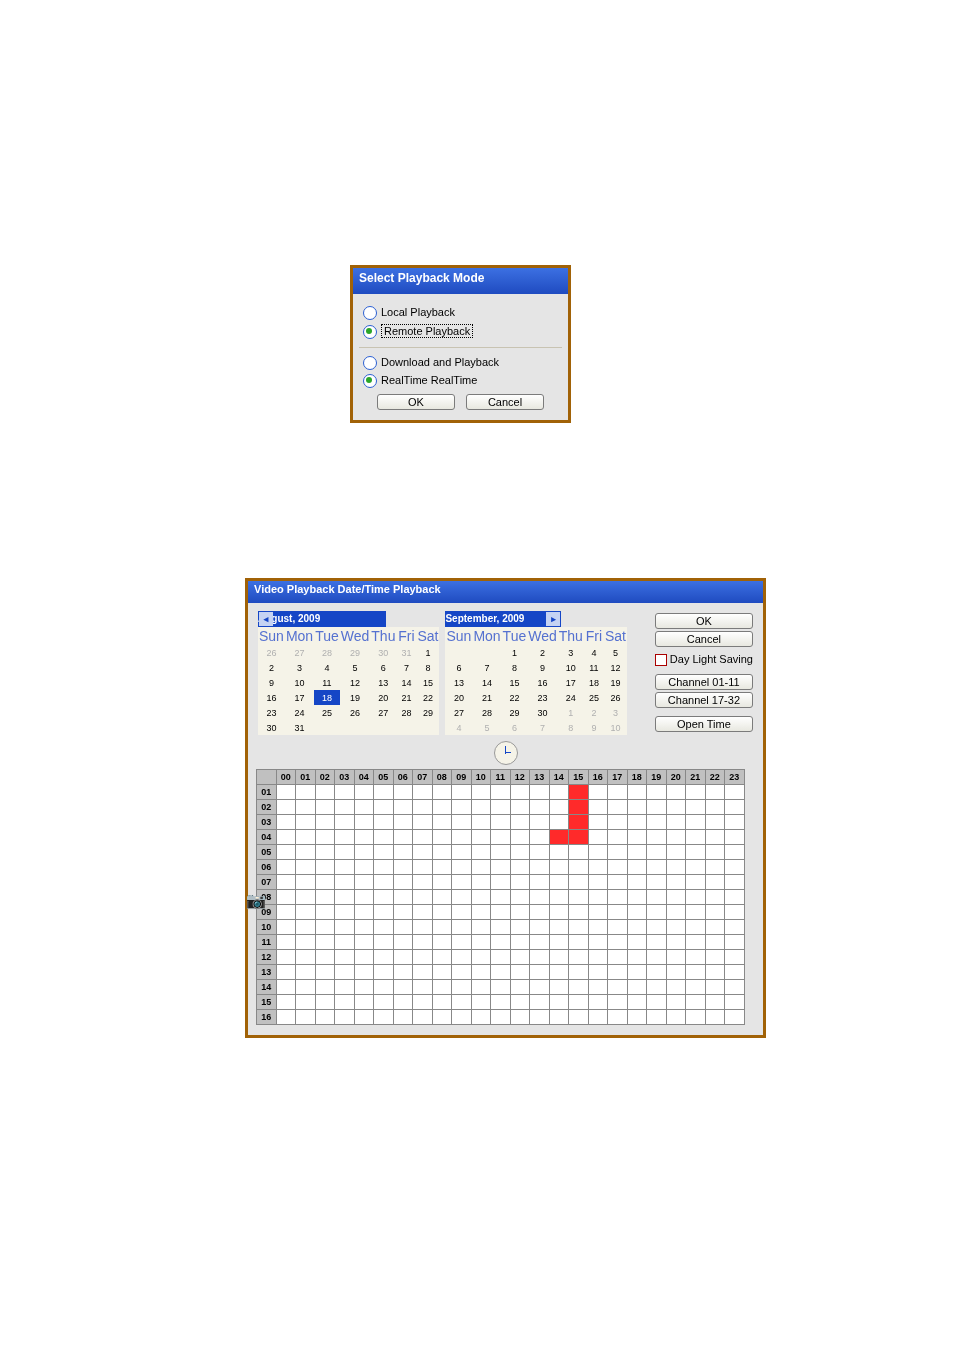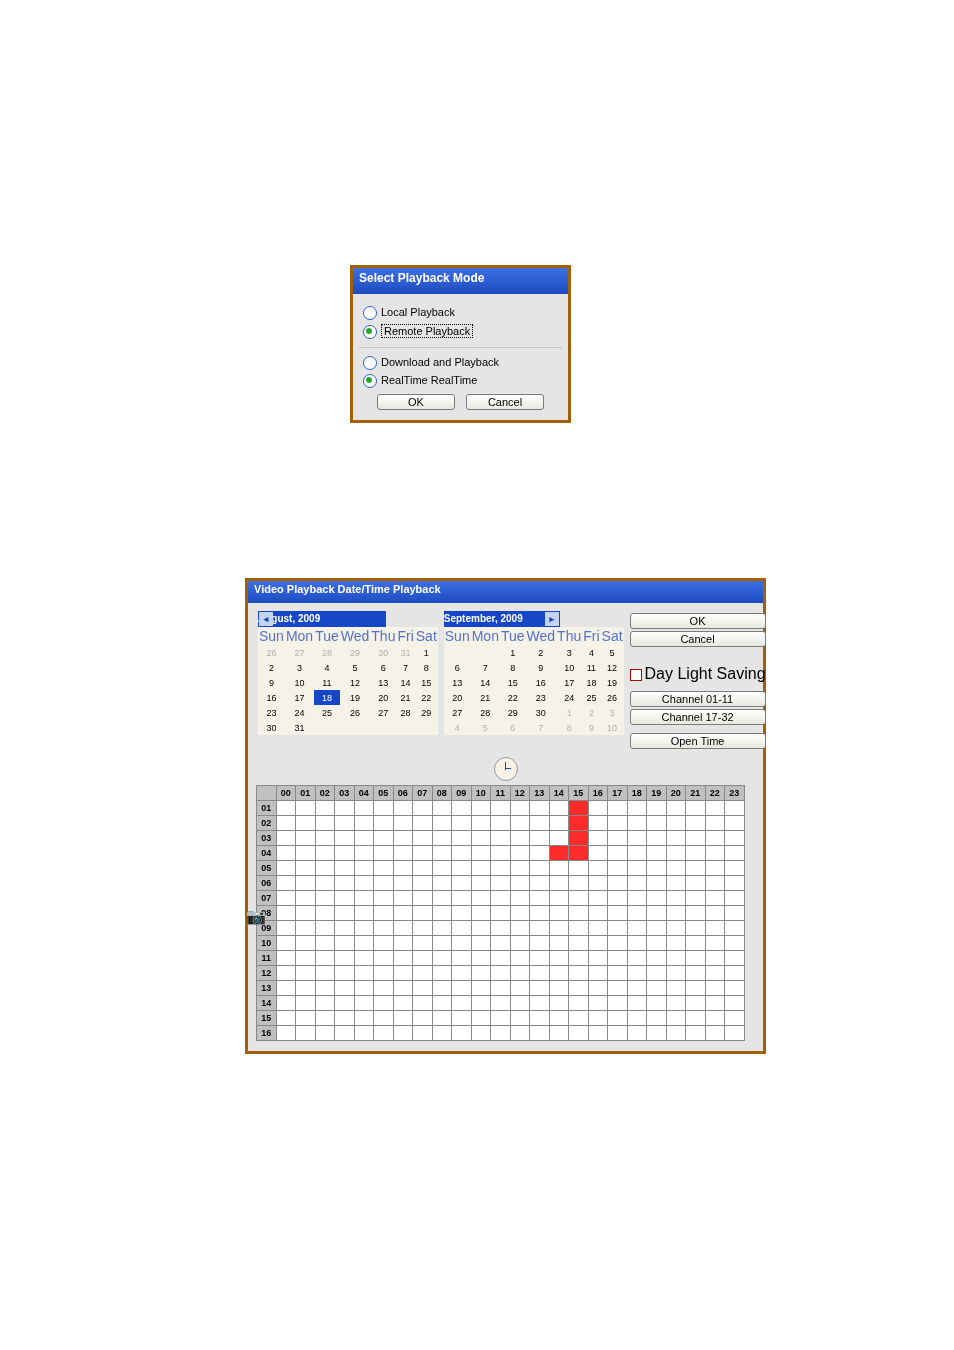--- a/index.html
+++ b/index.html
@@ -24,21 +24,21 @@
 .calhdr{height:16px;background:#1546c6;color:#fff;font-weight:bold;font-size:10px;line-height:16px;position:relative}
 .arrowbtn{position:absolute;top:1px;width:14px;height:14px;background:#c5d3f3;color:#1546c6;font-size:9px;line-height:14px;text-align:center}
 .calhdr .lbl{display:block;}
 .caltbl{border-collapse:collapse;background:#f5f3e8}
 .caltbl th{color:#5571d0;font-weight:normal;font-size:14px;width:18px;height:12px}
 .caltbl td{width:18px;height:13px;text-align:center;font-size:9px}
 .caltbl td.dim{color:#b0b0b0}
 .caltbl td.sel{background:#1546c6;color:#fff}
 .rightcol{margin-left:auto;text-align:center}
 .rightcol .winbtn{display:block;min-width:78px;margin:2px 0}
-.chkrow{margin-top:18px;font-size:16px;text-align:right;white-space:nowrap}
+.chkrow{margin-top:6px;font-size:11px;text-align:right;white-space:nowrap}
 .chk{display:inline-block;width:10px;height:10px;border:1px solid #a00;vertical-align:middle;margin-right:3px;background:#fff}
 .clock{width:22px;height:22px;border:1px solid #999;border-radius:50%;margin:6px auto 4px auto;position:relative;background:#f5f3e8}
 .clock::before{content:"";position:absolute;left:10px;top:4px;width:1px;height:8px;background:#1546c6}
 .clock::after{content:"";position:absolute;left:10px;top:10px;width:6px;height:1px;background:#1546c6}
 
 .gridwrap{position:relative;margin-top:4px;margin-left:-2px}
 .connector{position:absolute;left:-10px;top:122px;font-size:16px;color:#555}
 .gridtbl{border-collapse:collapse;background:#fff}
 .gridtbl th,.gridtbl td{border:1px solid #888;width:18.5px;height:14px;font-size:9px;text-align:center;padding:0}
 .gridtbl th{background:#c0c0c0;font-weight:bold}

